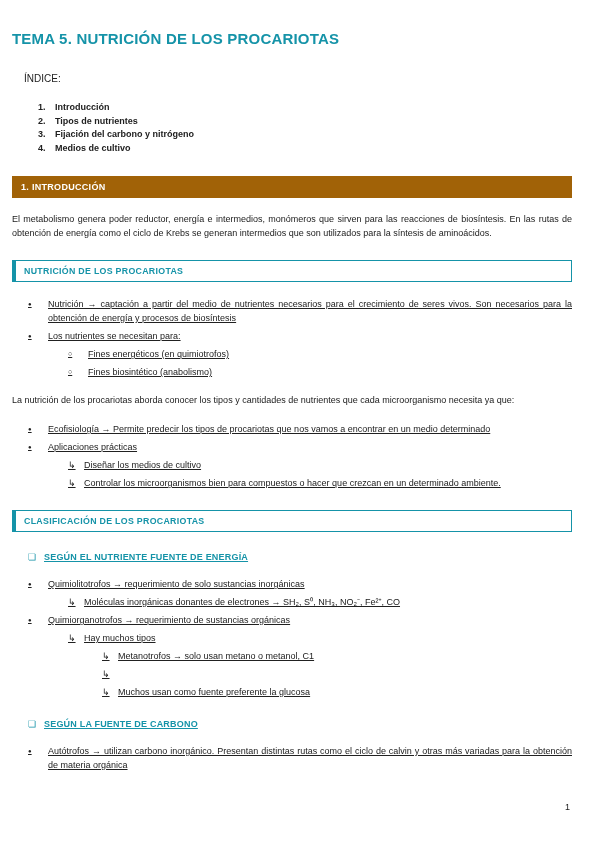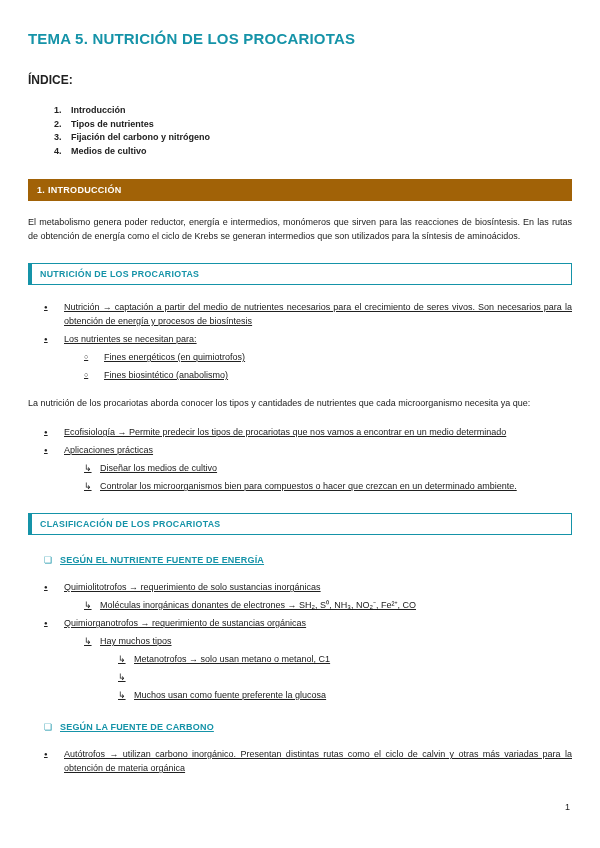--- a/index.html
+++ b/index.html
@@ -4,30 +4,30 @@
 <style>
   * { margin:0; padding:0; box-sizing:border-box; }
   html, body { width:600px; height:848px; }
   body {
     background:#ffffff;
     font-family:"Liberation Sans", sans-serif;
     color:#212121;
     position:relative;
     overflow:hidden;
   }
-  .page { padding:30px 28px 0 28px; }
+  .page { padding:30px 28px 0 12px; }
 
   .title {
     color:#1593a8;
     font-size:15px;
     font-weight:bold;
     letter-spacing:0.2px;
   }
 
-  .indice { margin-top:26px; font-size:12px; font-weight:bold; }
+  .indice { margin-top:26px; font-size:10px; font-weight:normal;margin-left:12px; }
 
   .index-list { margin-top:17px; margin-left:26px; }
   .index-item { display:flex; font-size:9px; font-weight:bold; line-height:13.5px; }
   .index-item .num { width:17px; flex:none; }
 
   .banner {
     margin-top:21px;
     background:#a16207;
     color:#ffffff;
     font-size:9px;

